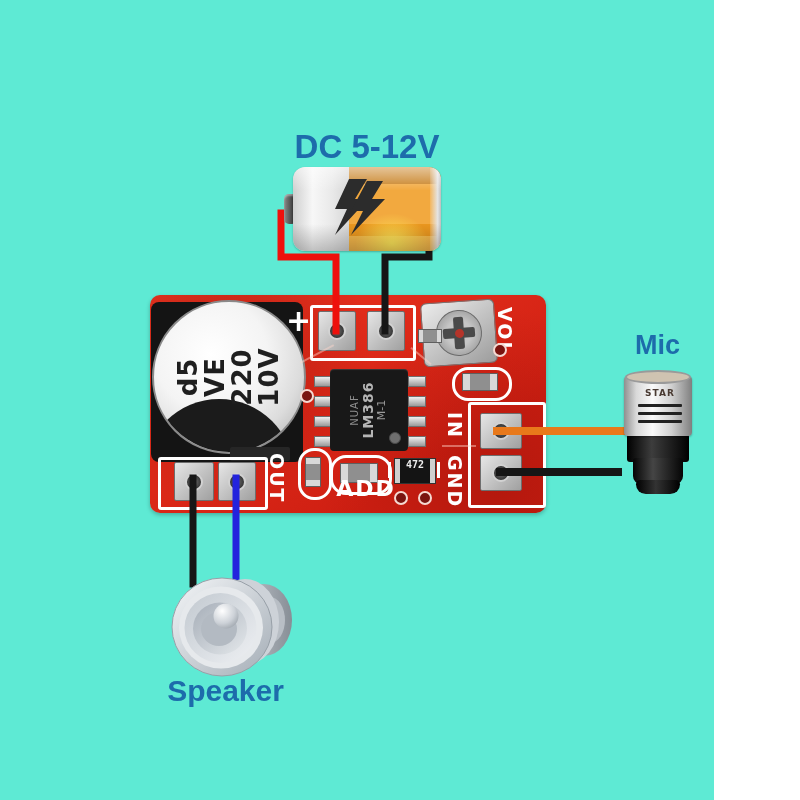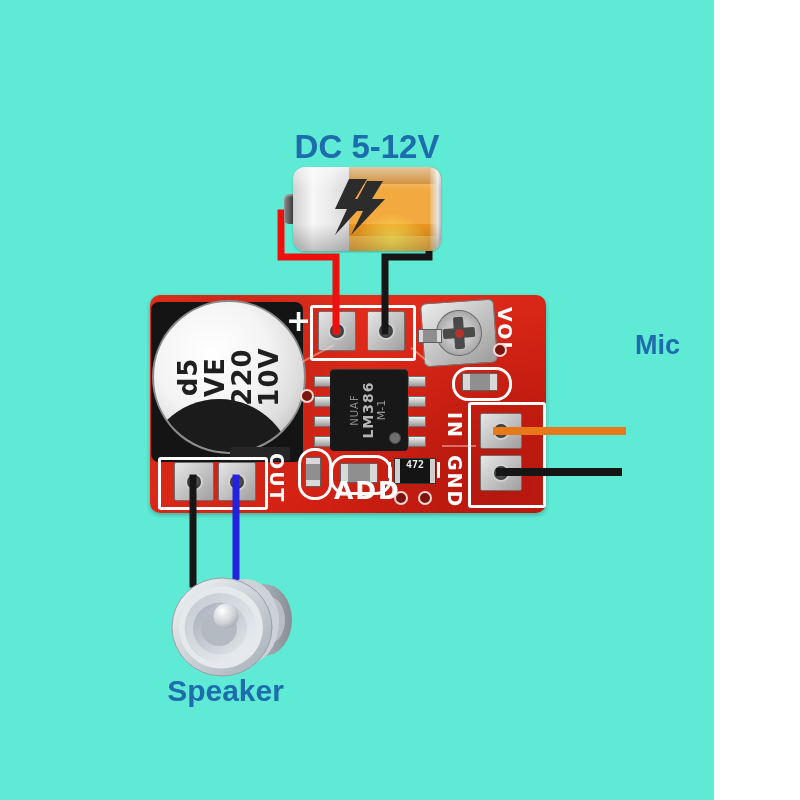--- a/index.html
+++ b/index.html
@@ -46,21 +46,21 @@
        background:linear-gradient(135deg,#e6e6e6,#a0a0a0);
        display:flex;align-items:center;justify-content:center;}
   .hole{width:14px;height:14px;border-radius:50%;border:2px solid #d2d2d2;
         background:radial-gradient(circle,#5a5a5a 25%,#262626 90%);}
   .vlabel{position:absolute;transform-origin:0 0;transform:rotate(90deg);color:#fff;
           font-weight:700;letter-spacing:2px;white-space:nowrap;
           font-family:"DejaVu Sans",sans-serif;font-size:19px;}
   .plus-sign{position:absolute;left:136px;top:8px;color:#fff;font-size:30px;font-weight:700;
              font-family:"DejaVu Sans",sans-serif;}
   .add-label{position:absolute;left:184px;top:181px;width:64px;text-align:center;color:#fff;
-             font-weight:700;font-size:25px;letter-spacing:2px;font-family:"DejaVu Sans",sans-serif;}
+             font-weight:700;font-size:22px;letter-spacing:2px;font-family:"DejaVu Sans",sans-serif;}
 
   
   .cap-base{position:absolute;left:1px;top:7px;width:152px;height:160px;background:#141414;border-radius:8px;}
   .cap-top{position:absolute;left:2px;top:5px;width:150px;height:150px;border-radius:50%;overflow:hidden;
            border:2px solid #8a8a8a;
            background:radial-gradient(circle at 38% 35%,#ffffff 0%,#f4f4f4 42%,#dcdcdc 68%,#a3a3a3 100%);}
   .cap-crescent{position:absolute;left:-10px;top:97px;width:150px;height:150px;border-radius:50%;background:#1b1b1b;}
   .cap-text{position:absolute;inset:0;display:flex;flex-direction:column;align-items:center;
             justify-content:center;transform:rotate(-90deg);}
   .cap-line{font-size:26px;font-weight:700;color:#1f1f1f;line-height:1.03;letter-spacing:1px;
@@ -244,20 +244,31 @@
 
     <div class="via" style="left:244px;top:196px;"></div>
     <div class="via" style="left:268px;top:196px;"></div>
     <div class="via" style="left:150px;top:94px;"></div>
     <div class="via" style="left:343px;top:48px;"></div>
     <div class="trace" style="left:148px;top:58px;width:38px;transform:rotate(-28deg);"></div>
     <div class="trace" style="left:292px;top:150px;width:34px;"></div>
     <div class="trace" style="left:258px;top:60px;width:26px;transform:rotate(40deg);"></div>
   </div>
 
+  <div class="mic">
+    <div class="mic-base1"></div>
+    <div class="mic-base2"></div>
+    <div class="mic-base3"></div>
+    <div class="mic-silver"></div>
+    <div class="mic-topcap"></div>
+    <div class="mic-brand">STAR</div>
+    <div class="mic-slot" style="top:44px;"></div>
+    <div class="mic-slot" style="top:52px;"></div>
+    <div class="mic-slot" style="top:60px;"></div>
+  </div>
 
   <svg class="speaker" width="140" height="110" viewBox="0 0 140 110">
     <defs>
       <linearGradient id="gMag" x1="0" y1="0" x2="1" y2="0">
         <stop offset="0" stop-color="#c6cbd1"></stop>
           <stop offset="1" stop-color="#878e96"></stop>
       </linearGradient>
       <linearGradient id="gOuter" x1="0" y1="0" x2="1" y2="1">
         <stop offset="0" stop-color="#f4f6f8"></stop>
           <stop offset="1" stop-color="#a4adb6"></stop>

